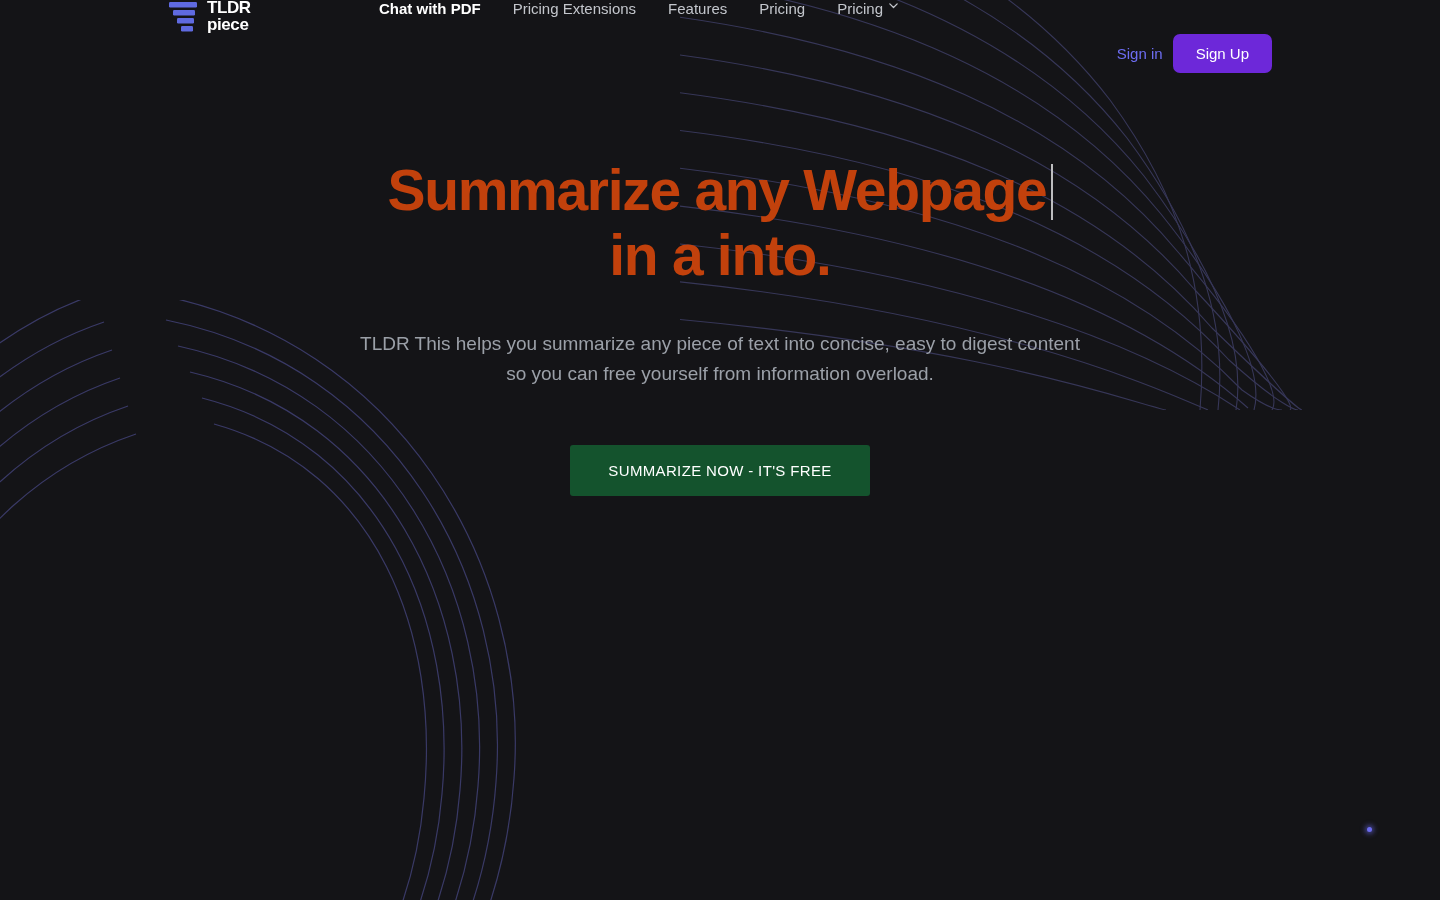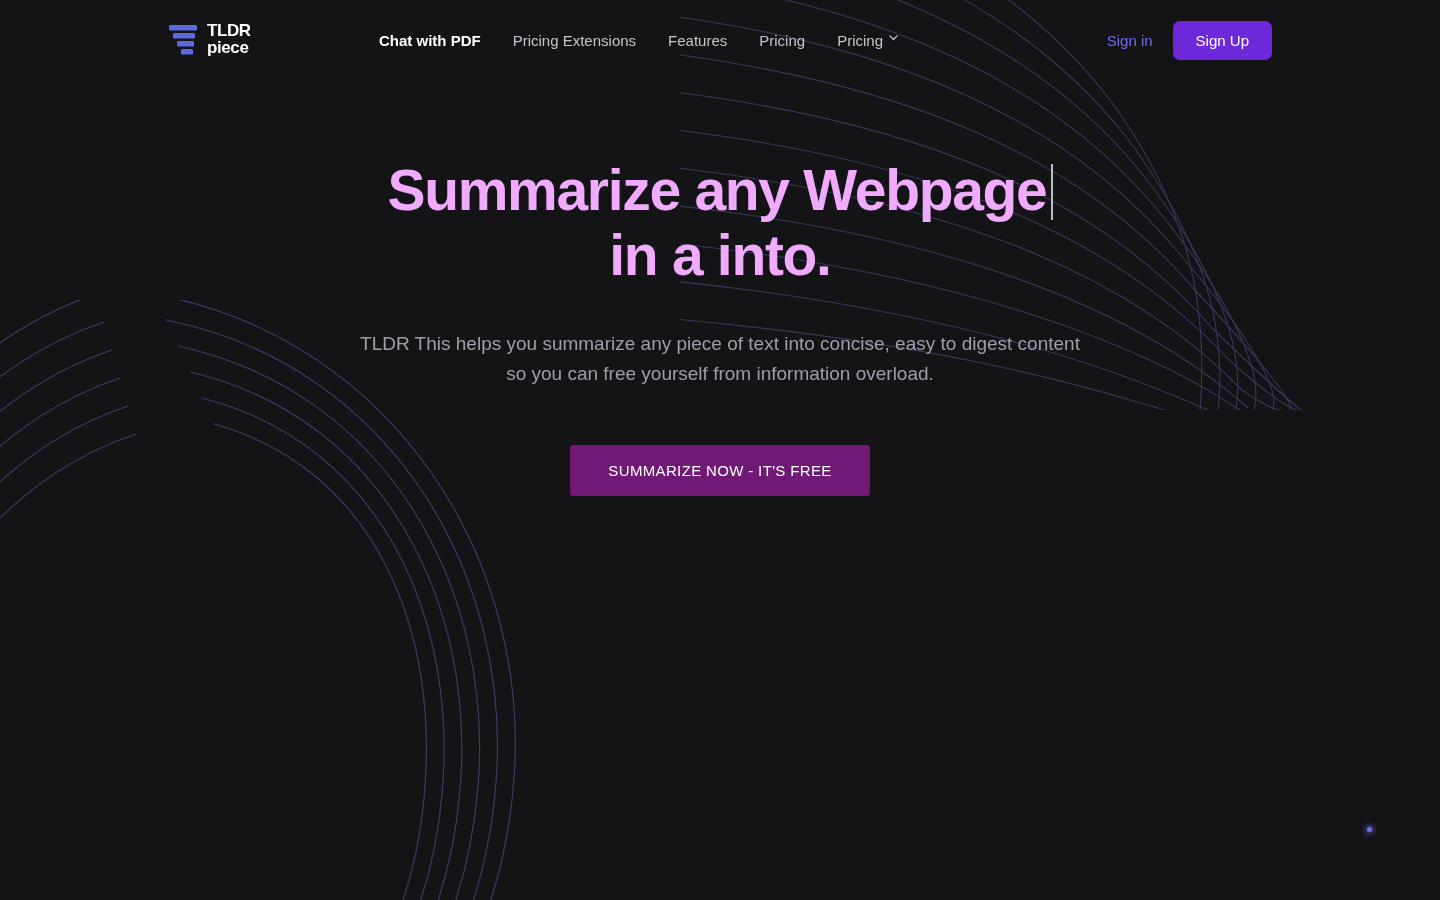--- a/index.html
+++ b/index.html
@@ -45,20 +45,21 @@
     box-shadow:0 0 5px 2px rgba(108,108,240,.55);
     z-index:1;
   }
 
   
   .header {
     position:relative; z-index:5;
     height:80px;
     display:flex; align-items:center;
     padding:0 168px 0 168px;
+    flex-direction:column;
   }
   .brand {
     display:flex; align-items:center; gap:9px;
     text-decoration:none;
     margin-right:auto;
   }
   .brand-mark {
     display:block;
     width:30px; height:34px;
     flex:0 0 auto;
@@ -83,21 +84,21 @@
     color:#c3c6cc;
     font-size:15px;
     text-decoration:none;
     white-space:nowrap;
     display:flex; gap:5px;
   }
   .nav a.active { color:#ffffff; font-weight:bold; }
   .chev { display:inline-block; width:11px; height:11px; }
 
   .auth {
-    display:flex; align-items:center; gap:20px;
+    display:flex; align-items:center; gap:10px;
     margin-left:auto;
   }
   .signin {
     color:#6d6df2;
     font-size:15px;
     text-decoration:none;
     white-space:nowrap;
   }
   .signup {
     background:#6d28d9;
@@ -111,21 +112,21 @@
     white-space:nowrap;
   }
 
   
   .hero {
     position:relative; z-index:4;
     text-align:center;
     padding-top:78px;
   }
   .hero h1 {
-    color:#f0abfc;
+    color:#c2410c;
     font-size:57px;
     font-weight:bold;
     line-height:1.14;
     letter-spacing:-1.3px;
     max-width:760px;
     margin:0 auto;
   }
   .caret {
     display:inline-block;
     width:2px; height:56px;
@@ -136,21 +137,21 @@
   .hero p {
     color:#9ba0a8;
     font-size:19px;
     line-height:1.57;
     margin:41px auto 16px;
     max-width:745px;
   }
   .cta {
     display:inline-block;
     margin-top:40px;
-    background:#701a75;
+    background:#14532d;
     color:#ffffff;
     font-size:15px;
     letter-spacing:.35px;
     border:none;
     border-radius:3px;
     padding:17px 38px;
     cursor:pointer;
     font-family:inherit;
   }
 </style>

